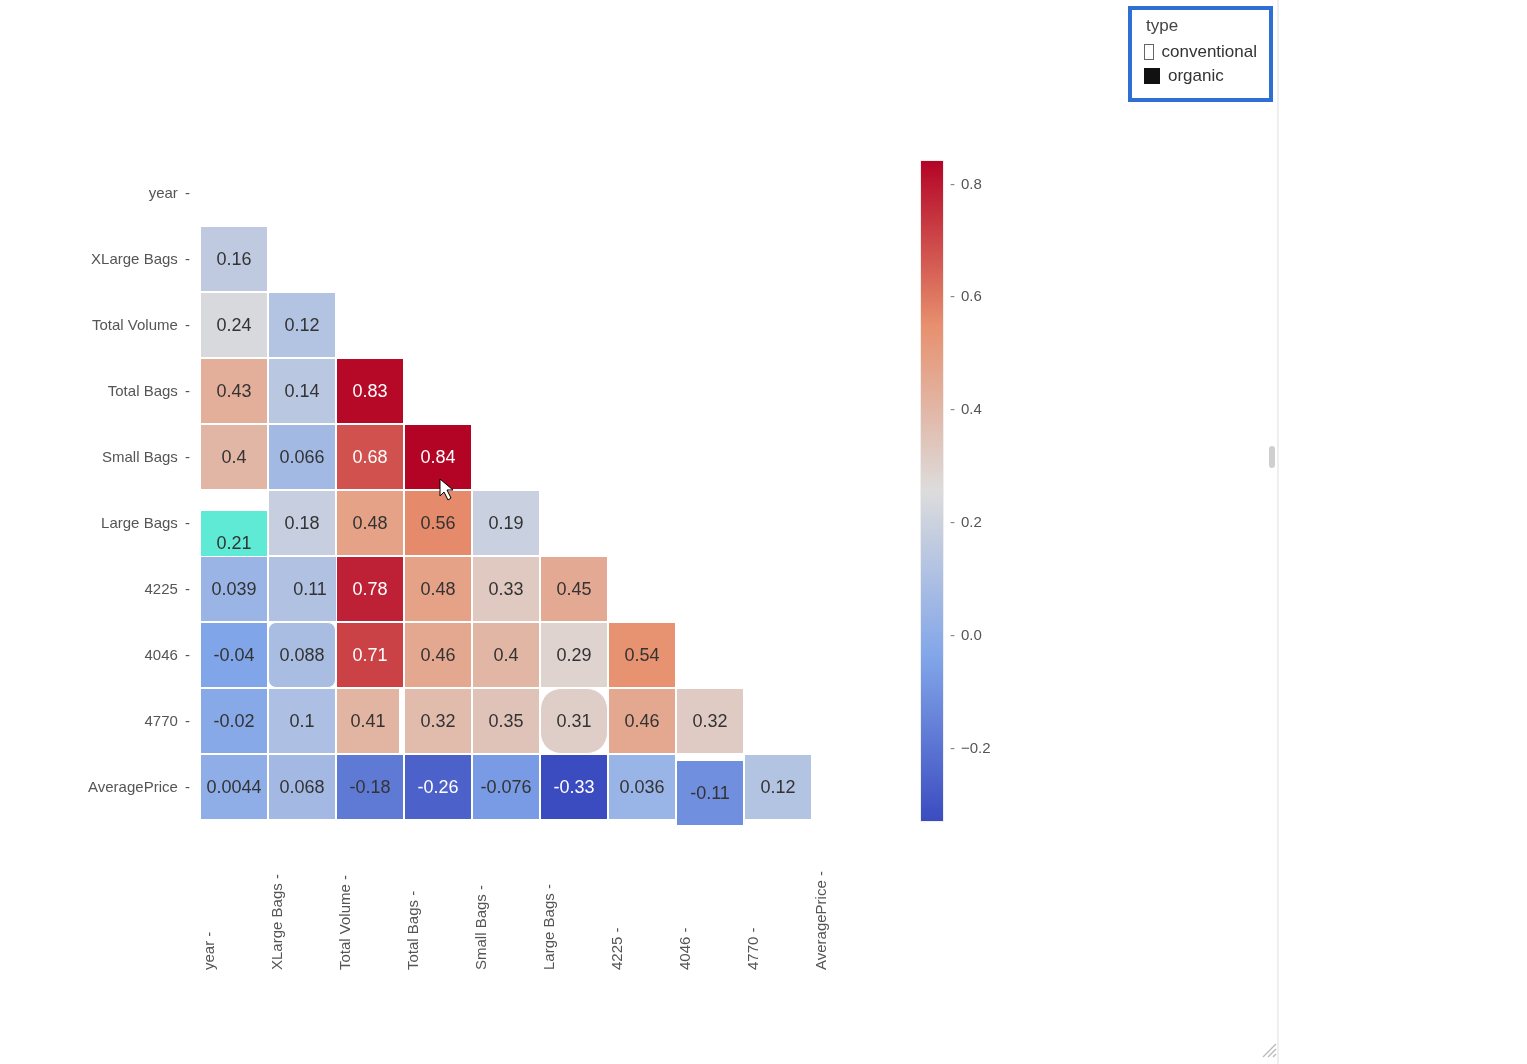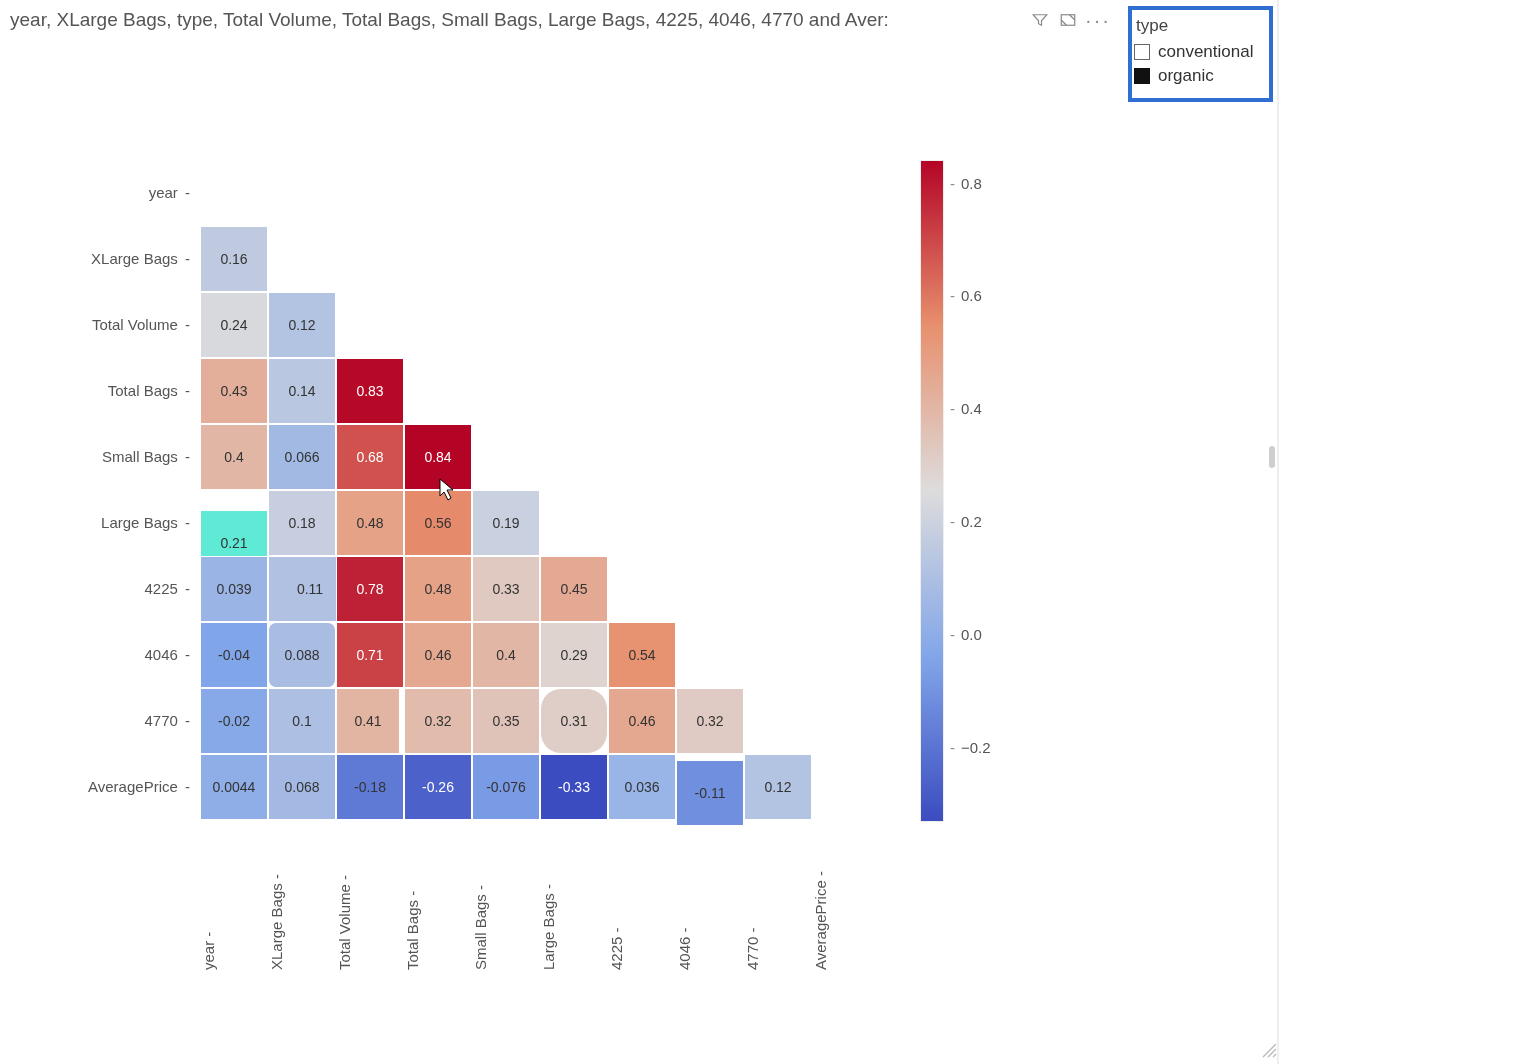--- a/index.html
+++ b/index.html
@@ -73,21 +73,21 @@
     width: 680px;  
     height: 660px; 
   }
   .cell {
     position: absolute;
     box-sizing: border-box;
     border: 1px solid #fff;
     display: flex;
     align-items: center;
     justify-content: center;
-    font-size: 14px;
+    font-size: 18px;
     color: #333;
   }
   .cell.light-text { color: #fff; }
   .ylabel {
     position: absolute;
     right: 690px;
     text-align: right;
     width: 150px;
     font-size: 15px;
     color: #555;
@@ -130,21 +130,21 @@
   }
 
   
   .slicer {
     position: absolute;
     right: 254px;
     top: 6px;
     width: 145px;
     border: 4px solid #2f6fd1;
     background: #fff;
-    padding: 6px 2px 10px;
+    padding: 6px 12px 10px;
     box-sizing: border-box;
   }
   .slicer .slicer-title {
     font-size: 17px;
     color: #444;
     margin: 0 0 4px 2px;
   }
   .slicer .slicer-row {
     display: flex;
     align-items: center;
@@ -199,36 +199,20 @@
     width:18px;
     height:24px;
     pointer-events:none;
   }
   .cursor svg { display:block; }
 </style>
 </head>
 <body>
 <div class="root">
 
-<div class="viz-header">
-  <span class="title">year, XLarge Bags, type, Total Volume, Total Bags, Small Bags, Large Bags, 4225, 4046, 4770 and Aver:</span>
-  <span class="icon">
-    <svg width="18" height="18" viewBox="0 0 24 24" fill="none" stroke="currentColor" stroke-width="1.6">
-      <path d="M3 5h18l-7 8v6l-4-2v-4L3 5z"></path>
-    </svg>
-  </span>
-  <span class="icon">
-    <svg width="18" height="18" viewBox="0 0 24 24" fill="none" stroke="currentColor" stroke-width="1.6">
-      <rect x="3" y="5" width="18" height="14"></rect>
-      <path d="M14 5l7 7"></path>
-          <path d="M3 12l7 7"></path>
-    </svg>
-  </span>
-  <span class="dots">···</span>
-</div>
 
 <div class="chart">
   <div class="plot-area" id="plot-area">
         <div class="cell" style="left: 0px; top: 66px; width: 68px; height: 66px; background: rgb(191, 202, 224);">0.16</div>
         <div class="cell" style="left: 0px; top: 132px; width: 68px; height: 66px; background: rgb(216, 217, 221);">0.24</div>
         <div class="cell" style="left: 68px; top: 132px; width: 68px; height: 66px; background: rgb(179, 195, 226);">0.12</div>
         <div class="cell" style="left: 0px; top: 198px; width: 68px; height: 66px; background: rgb(227, 175, 154);">0.43</div>
         <div class="cell" style="left: 68px; top: 198px; width: 68px; height: 66px; background: rgb(185, 199, 225);">0.14</div>
         <div class="cell light-text" style="left: 136px; top: 198px; width: 68px; height: 66px; background: rgb(182, 9, 40);">0.83</div>
         <div class="cell" style="left: 0px; top: 264px; width: 68px; height: 66px; background: rgb(226, 182, 165);">0.4</div>

